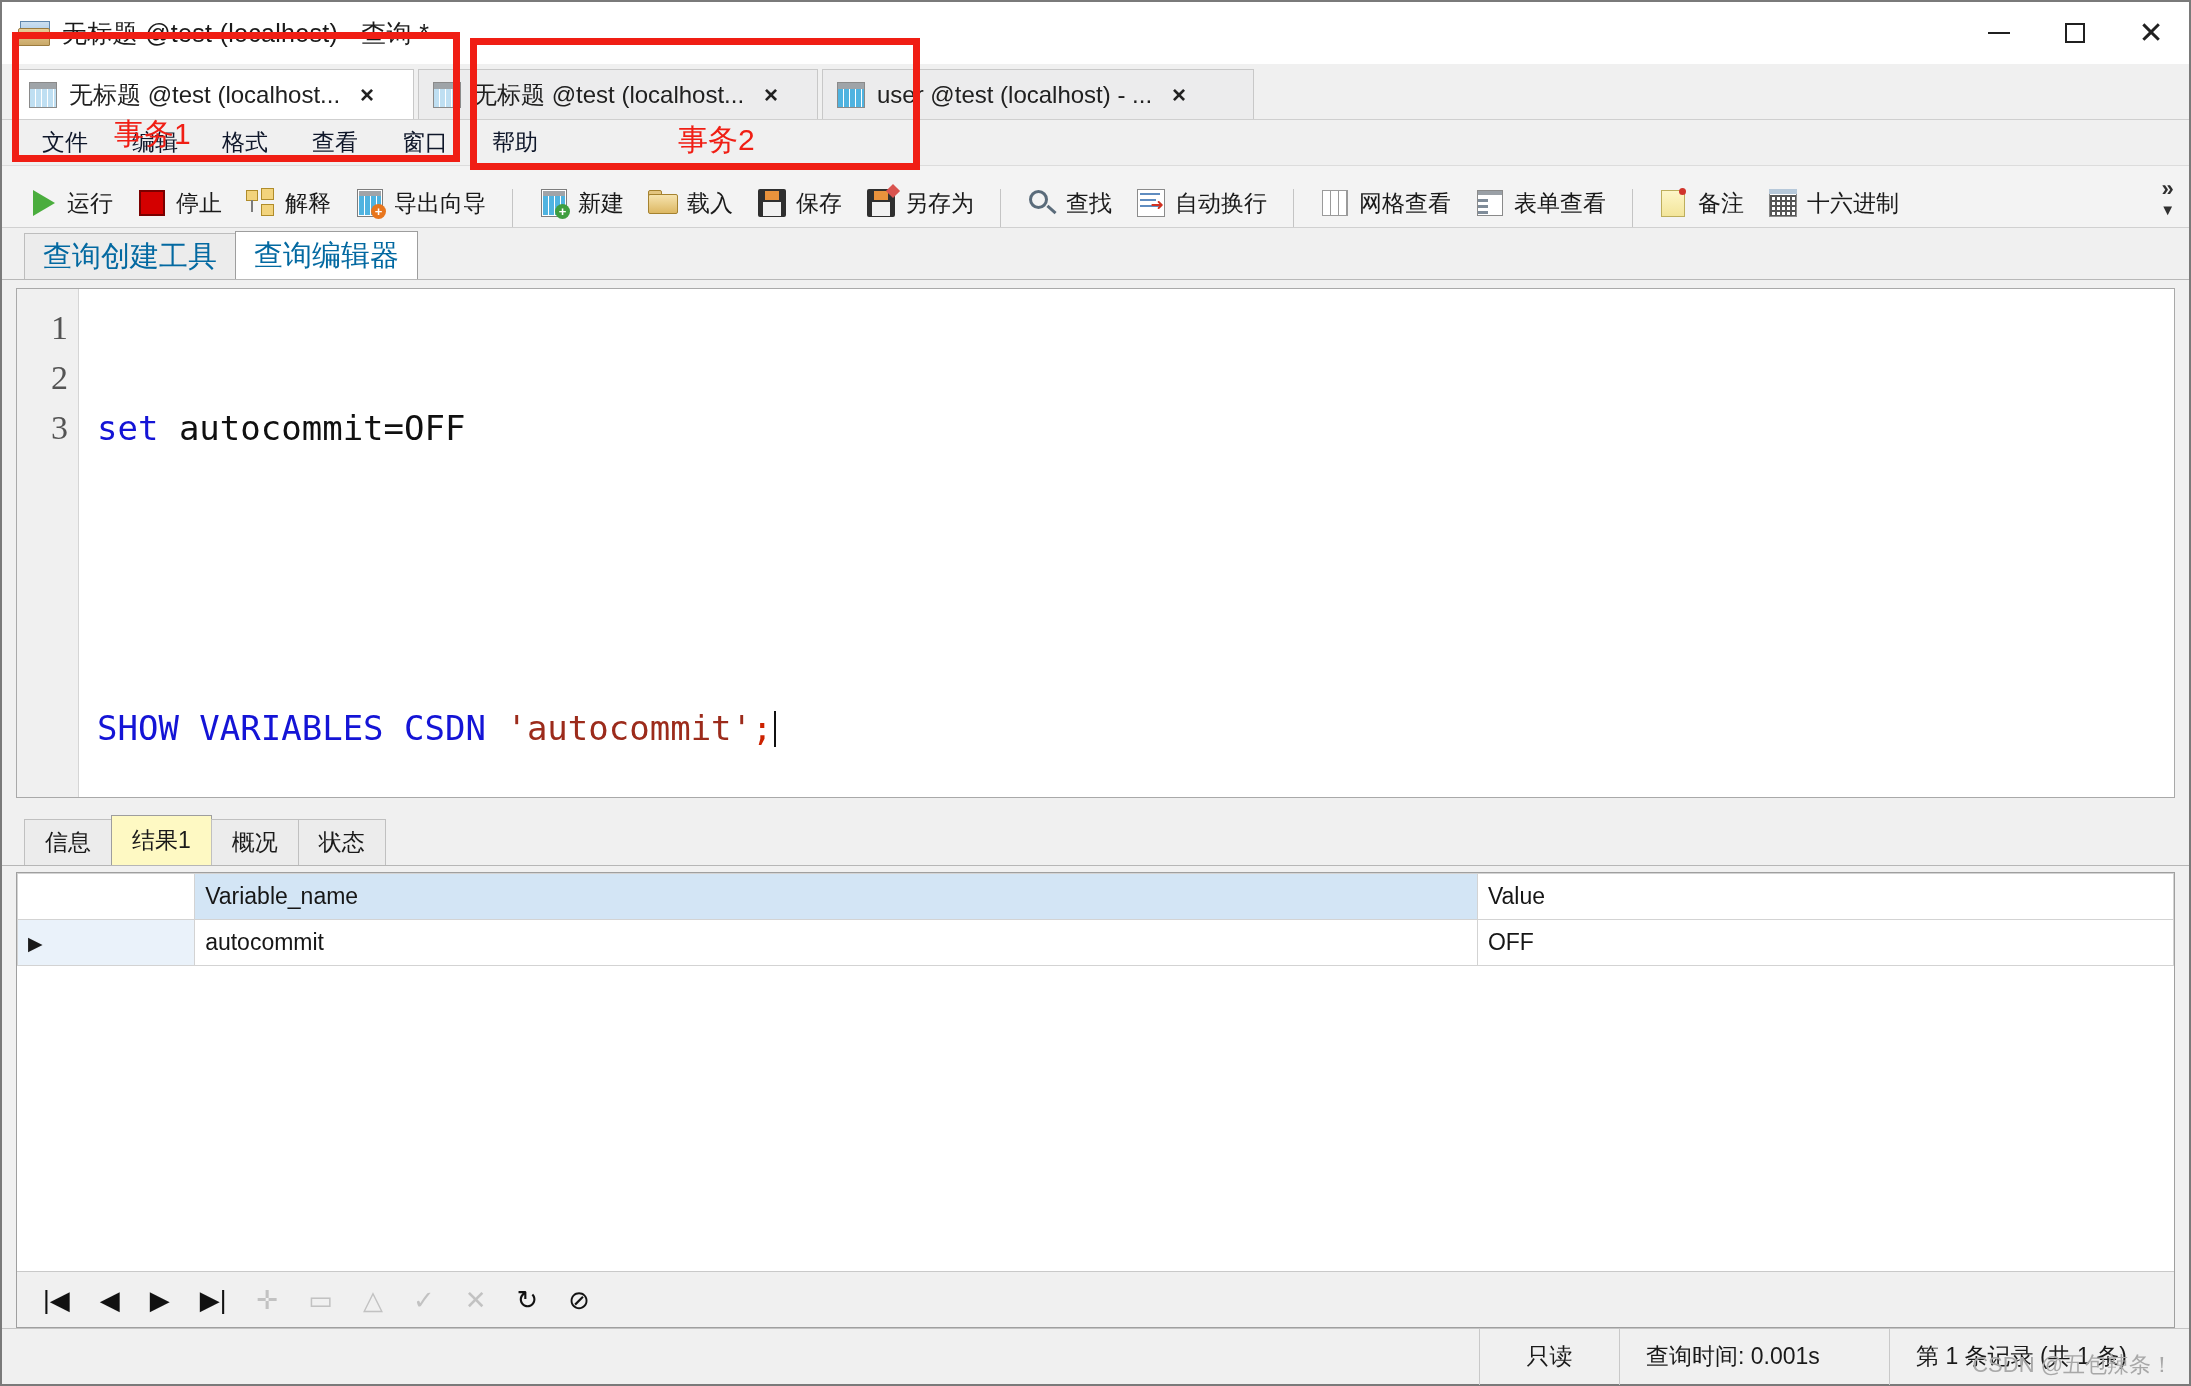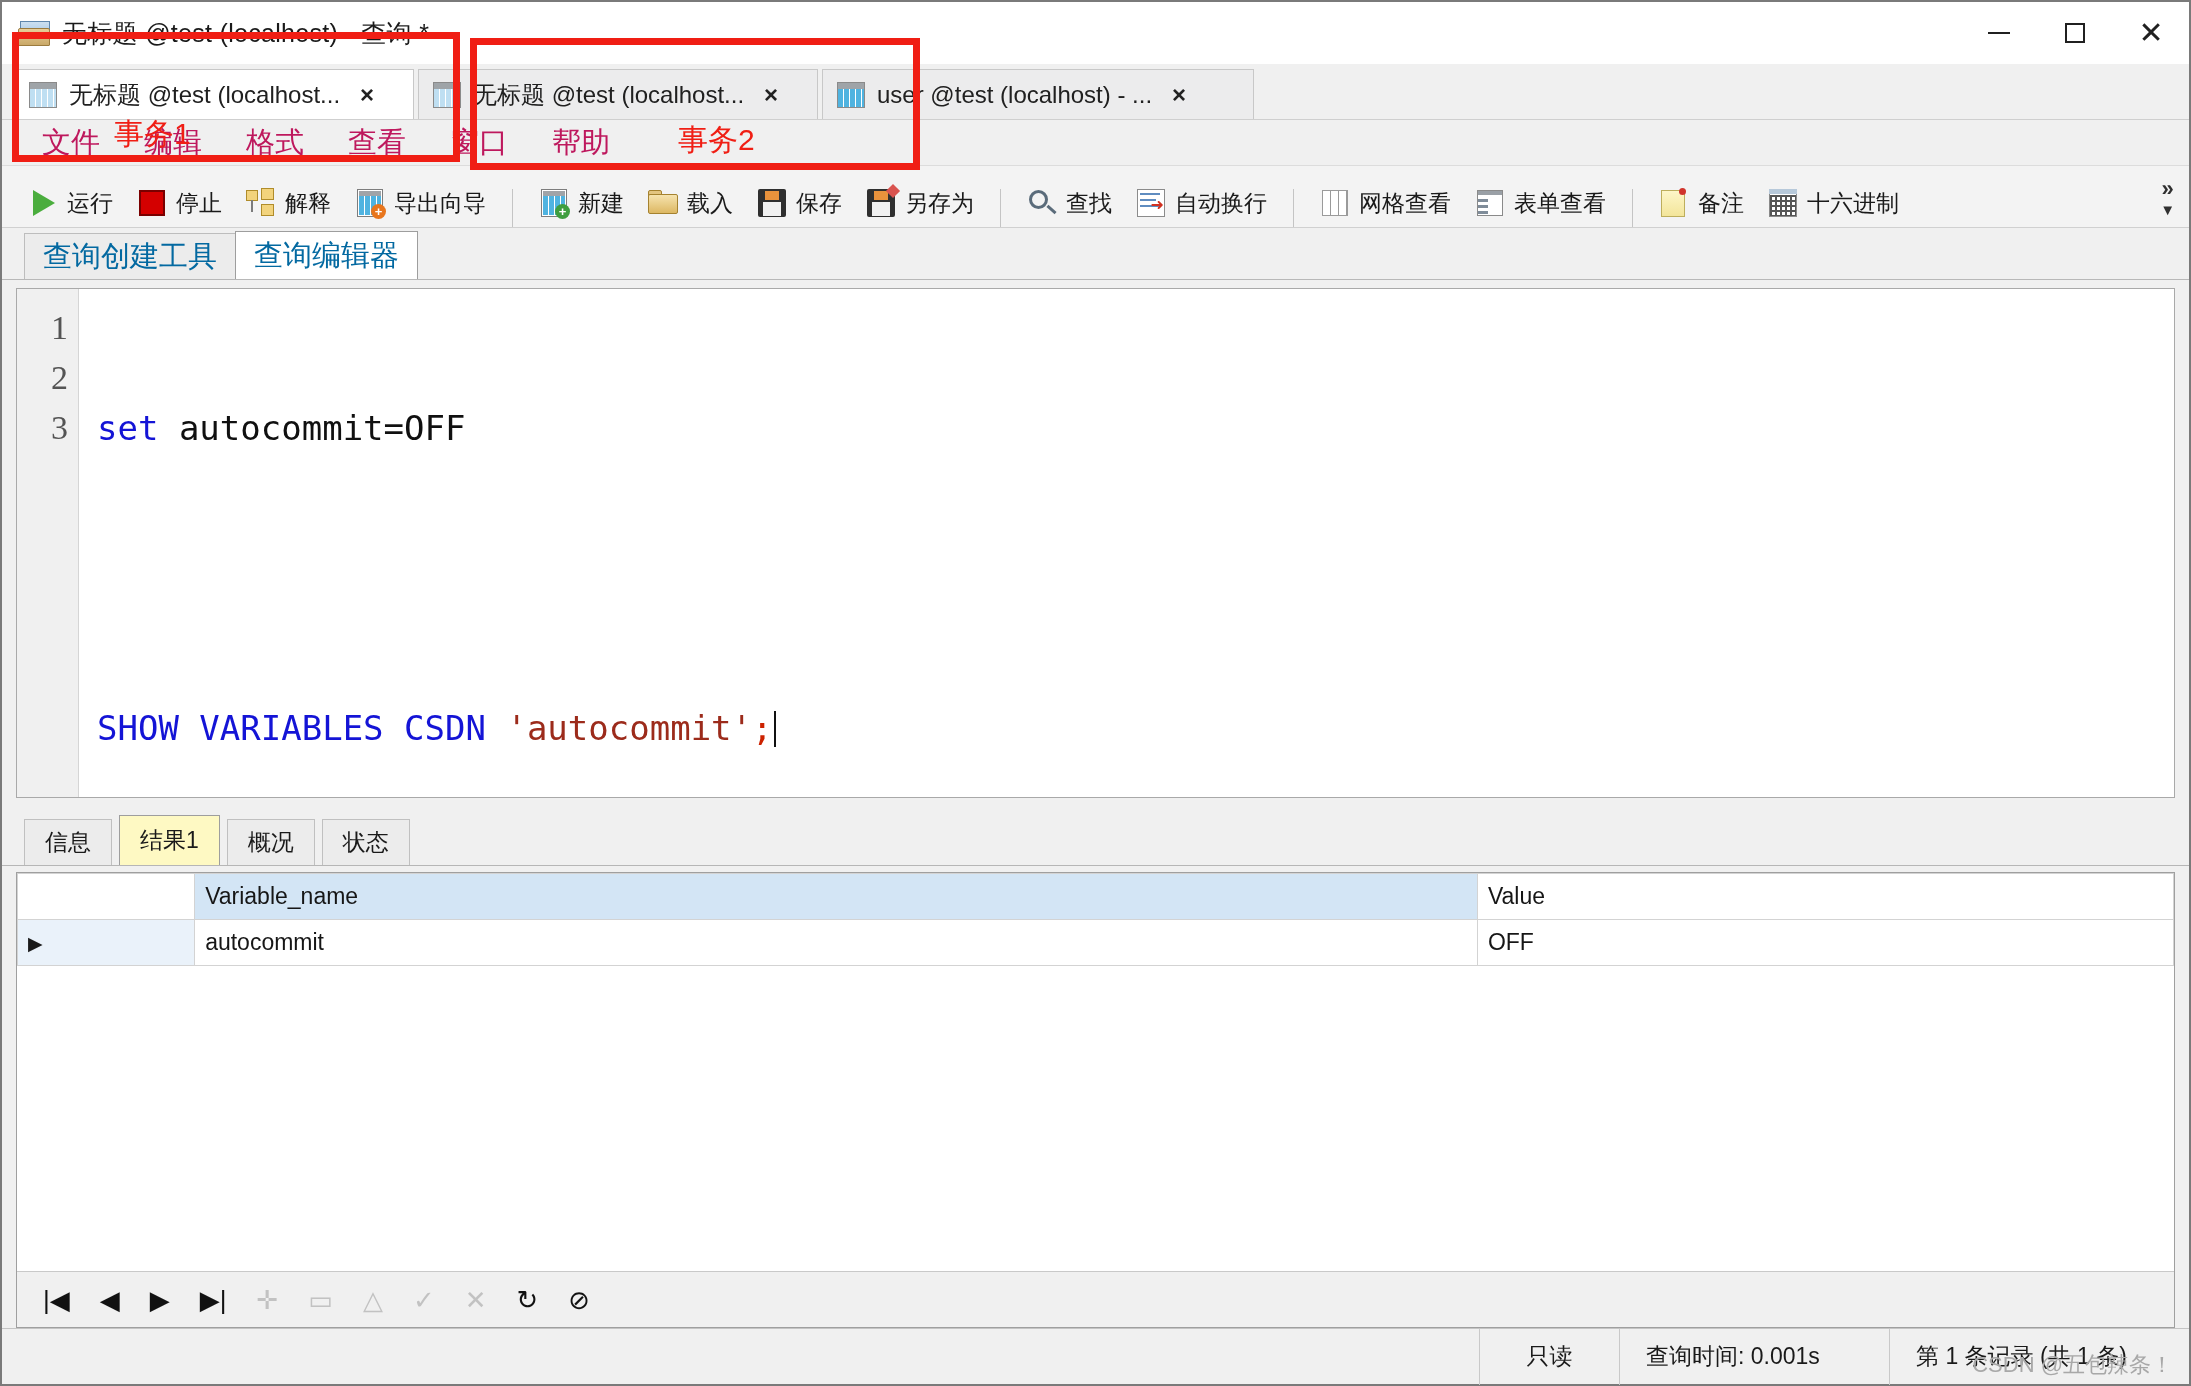--- a/index.html
+++ b/index.html
@@ -104,21 +104,21 @@
 
   
   .menubar {
     height: 46px; min-height:46px;
     background: #f0f0f0;
     display:flex; align-items:center;
     padding-left: 18px;
     border-bottom: 1px solid #dcdcdc;
   }
   .menu-item {
-    font-size: 29px; color:#be185d;
+    font-size: 23px; color:#0f172a;
     padding: 4px 22px;
   }
 
   
   .toolbar {
     height: 62px; min-height:62px;
     background: #f3f3f3;
     border-bottom: 1px solid #d0d0d0;
     display:flex; align-items:flex-end;
     padding-left: 14px;
@@ -225,21 +225,20 @@
   .str  { color:#9c2b1b; }
   .semi { color:#cc2200; }
   .caret{ display:inline-block; width:2px; height:36px; background:#111;
           vertical-align:-7px; margin-left:1px; }
 
   
   .result-tabs {
     height: 54px; min-height:54px; background:#f0f0f0;
     display:flex; align-items:flex-end; padding-left: 22px; margin-top:14px;
     border-bottom: 1px solid #b6b6b6;
-    gap: 8px;
   }
   .rtab {
     height: 46px; display:flex; align-items:center; padding:0 20px;
     font-size:23px; color:#1a1a1a;
     border:1px solid #c0c0c0; border-bottom:none; background:#ececec;
     margin-right:-1px;
   }
   .rtab.active { background:#fef9c3; border-color:#9e9e9e; height:50px; }
 
   .grid-panel {

